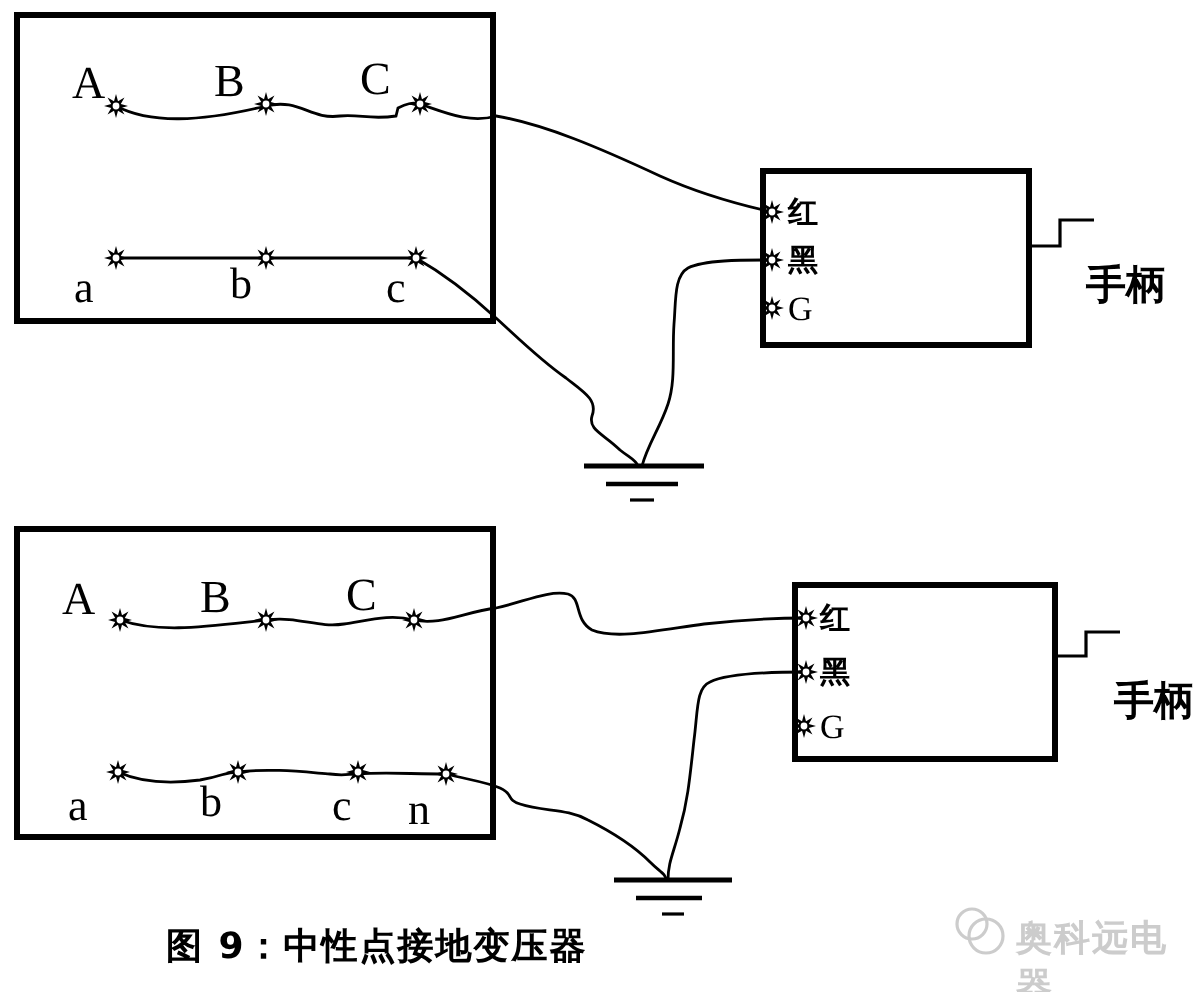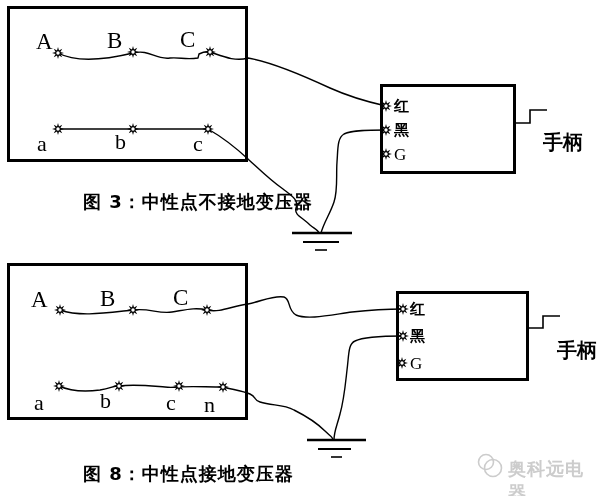--- a/index.html
+++ b/index.html
@@ -155,34 +155,33 @@
   <div class="lbl phase" style="left:36px;top:30px">A</div>
   <div class="lbl phase" style="left:107px;top:29px">B</div>
   <div class="lbl phase" style="left:180px;top:28px">C</div>
   <div class="lbl lower" style="left:37px;top:133px">a</div>
   <div class="lbl lower" style="left:115px;top:131px">b</div>
   <div class="lbl lower" style="left:193px;top:133px">c</div>
   <div class="lbl term" style="left:394px;top:99px">红</div>
   <div class="lbl term" style="left:394px;top:123px">黑</div>
   <div class="lbl gterm" style="left:394px;top:146px">G</div>
   <div class="lbl handle" style="left:543px;top:132px">手柄</div>
-  <div class="lbl caption" style="left:83px;top:193px">图 3：中性点不接地变压器</div>
 
   <div class="lbl phase" style="left:31px;top:288px">A</div>
   <div class="lbl phase" style="left:100px;top:287px">B</div>
   <div class="lbl phase" style="left:173px;top:286px">C</div>
   <div class="lbl lower" style="left:34px;top:392px">a</div>
   <div class="lbl lower" style="left:100px;top:390px">b</div>
   <div class="lbl lower" style="left:166px;top:392px">c</div>
   <div class="lbl lower" style="left:204px;top:394px">n</div>
   <div class="lbl term" style="left:410px;top:302px">红</div>
   <div class="lbl term" style="left:410px;top:329px">黑</div>
   <div class="lbl gterm" style="left:410px;top:355px">G</div>
   <div class="lbl handle" style="left:557px;top:340px">手柄</div>
-  <div class="lbl caption" style="left:83px;top:465px">图 8：中性点接地变压器</div>
+  <div class="lbl caption" style="left:83px;top:465px">图 9：中性点接地变压器</div>
 
   <svg class="watermark-logo" width="30" height="28" viewBox="0 0 30 28">
     <circle cx="10" cy="10" r="7.5" fill="none" stroke="#cccccc" stroke-width="1.6"></circle>
     <circle cx="17" cy="16" r="8.5" fill="none" stroke="#cccccc" stroke-width="1.6"></circle>
   </svg>
   <div class="watermark-text">奥科远电器</div>
 
 </div>
 
 </body></html>

